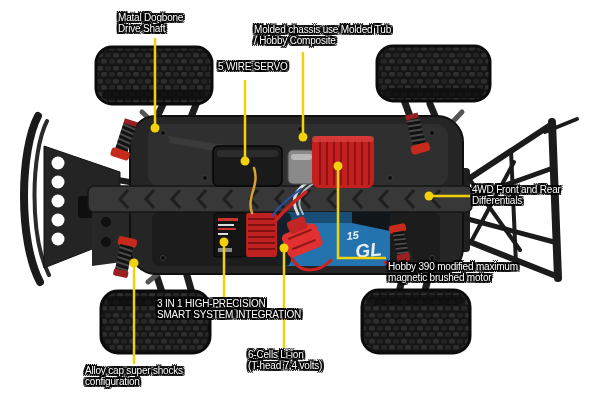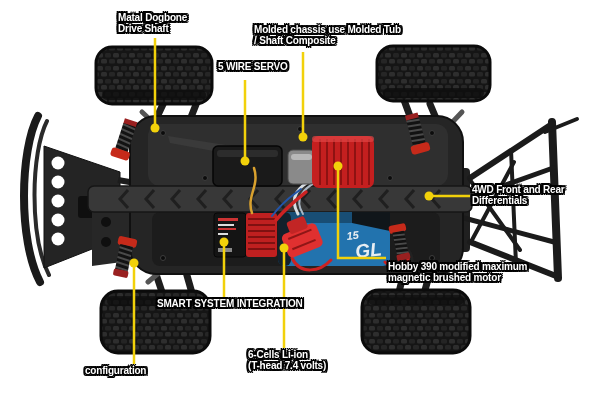--- a/index.html
+++ b/index.html
@@ -3,21 +3,21 @@
 <meta charset="utf-8">
 <style>
   html,body{margin:0;padding:0;background:#ffffff;}
   .stage{
     position:relative;width:600px;height:400px;background:#ffffff;overflow:hidden;
     font-family:"Liberation Sans", sans-serif;
   }
   .scene,.callouts{position:absolute;left:0;top:0;}
   .label{
     position:absolute;
-    font-size:10px;font-weight:bold;line-height:11px;letter-spacing:-0.2px;
+    font-size:10px;font-weight:normal;line-height:11px;letter-spacing:-0.2px;
     color:#ffffff;white-space:nowrap;z-index:5;
     text-shadow:
       -2px -2px 0 #000, 0 -2px 0 #000, 2px -2px 0 #000,
       -2px  0   0 #000, 2px  0   0 #000,
       -2px  2px 0 #000, 0  2px 0 #000, 2px 2px 0 #000,
       -1px -1px 0 #000, 1px -1px 0 #000, -1px 1px 0 #000, 1px 1px 0 #000;
   }
   .label .ln{display:block;}
 </style>
 </head>
@@ -259,43 +259,45 @@
     </g>
   </svg>
 
   <div class="label" style="left:118px;top:12px">
     <span class="ln">Matal Dogbone</span>
     <span class="ln">Drive Shaft</span>
   </div>
 
   <div class="label" style="left:254px;top:24px">
     <span class="ln">Molded chassis use Molded Tub</span>
-    <span class="ln">/ Shaft Composite</span>
+    <span class="ln">/ Hobby Composite</span>
   </div>
 
   <div class="label" style="left:218px;top:61px">
     <span class="ln">5 WIRE SERVO</span>
   </div>
 
   <div class="label" style="left:472px;top:184px">
     <span class="ln">4WD Front and Rear</span>
     <span class="ln">Differentials</span>
   </div>
 
   <div class="label" style="left:388px;top:261px">
     <span class="ln">Hobby 390 modified maximum</span>
     <span class="ln">magnetic brushed motor</span>
   </div>
 
   <div class="label" style="left:157px;top:298px">
+    <span class="ln">3 IN 1 HIGH-PRECISION</span>
     <span class="ln">SMART SYSTEM INTEGRATION</span>
   </div>
 
   <div class="label" style="left:248px;top:349px">
     <span class="ln">6-Cells Li-ion</span>
     <span class="ln">(T-head 7.4 volts)</span>
   </div>
 
   <div class="label" style="left:85px;top:365px">
+    <span class="ln">Alloy cap super shocks</span>
     <span class="ln">configuration</span>
   </div>
 
 </div>
 
 </body></html>

